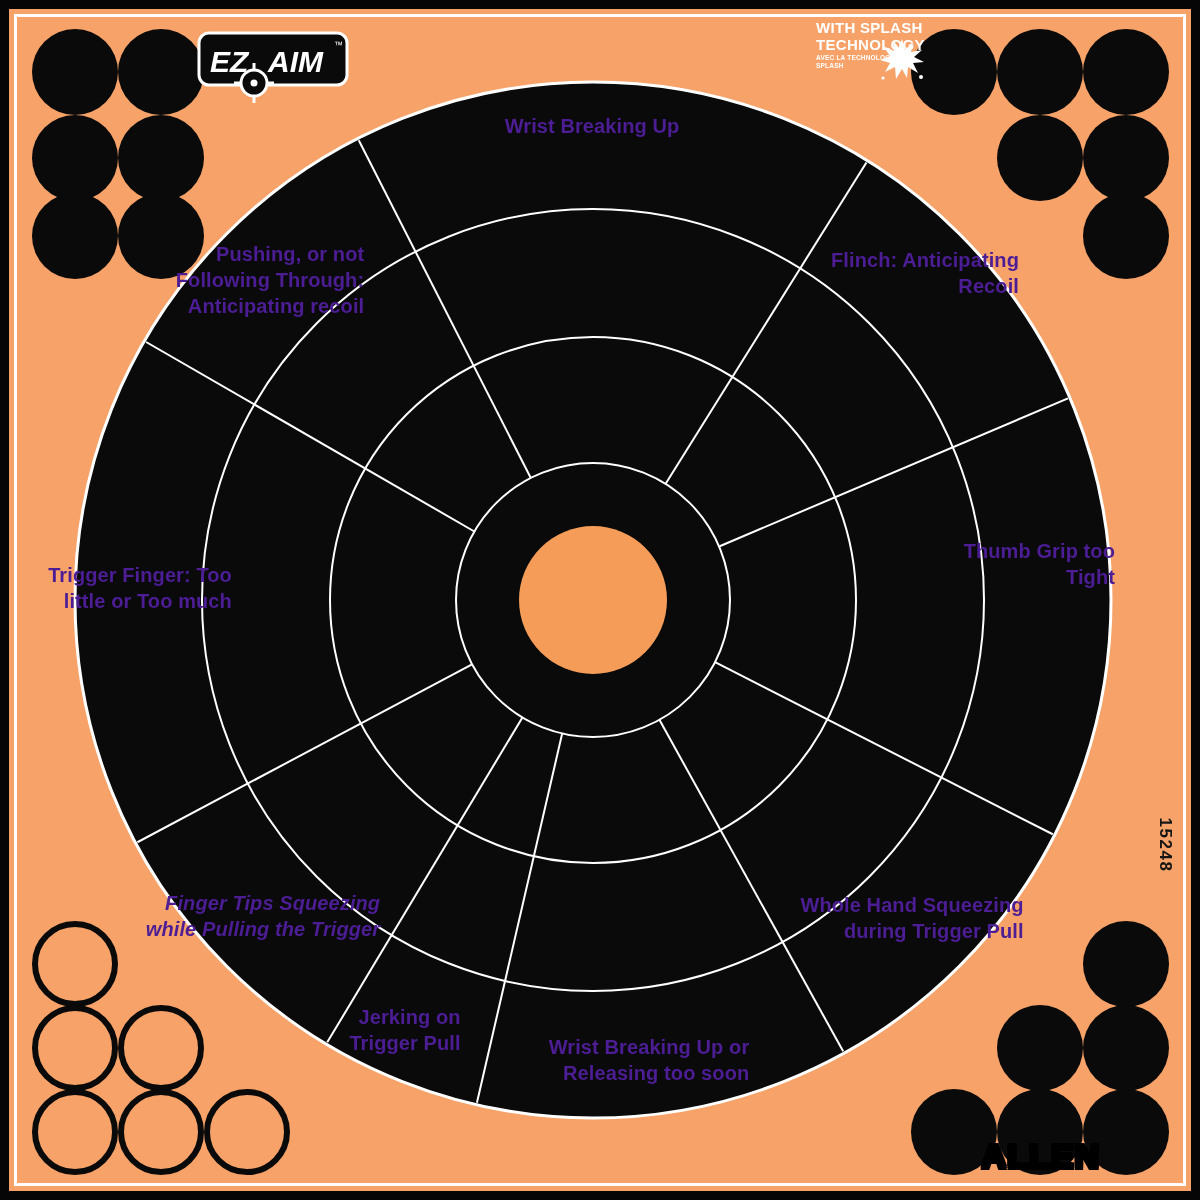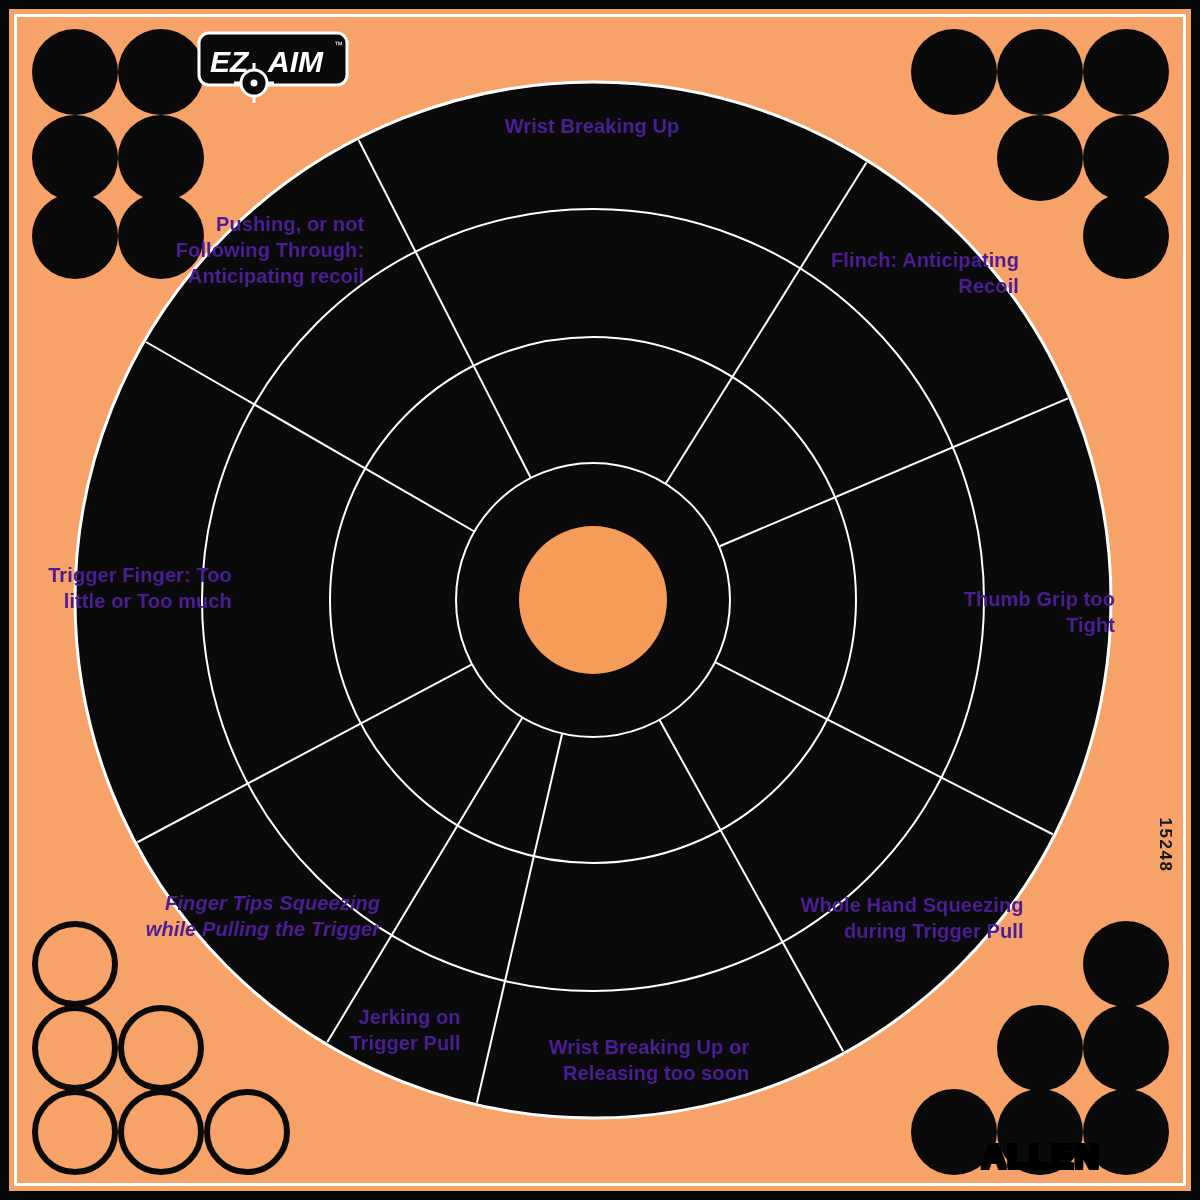--- a/index.html
+++ b/index.html
@@ -58,32 +58,32 @@
       <line x1="472.036179778327" y1="664.317604101667" x2="137.39904208479368" y2="842.2473263975196" stroke="#ffffff" stroke-width="2"></line>
       <line x1="474.3545196815319" y1="531.5" x2="146.1308916472297" y2="341.99999999999994" stroke="#ffffff" stroke-width="2"></line>
       <circle cx="593" cy="600" r="137" fill="none" stroke="#ffffff" stroke-width="2"></circle>
       <circle cx="593" cy="600" r="74" fill="#f49c58"></circle>
     </svg>
 
   <div id="sector-labels">
       <div class="sector-label" style="left: 592px; top: 126px;">Wrist Breaking Up</div>
       <div class="sector-label" style="left: 925px; top: 273px;">Flinch: Anticipating
 Recoil</div>
-      <div class="sector-label" style="left: 1030px; top: 612px;">Thumb Grip too Tight</div>
+      <div class="sector-label" style="left: 1030px; top: 564px;">Thumb Grip too Tight</div>
       <div class="sector-label" style="left: 912px; top: 918px;">Whole Hand Squeezing
 during Trigger Pull</div>
       <div class="sector-label" style="left: 637px; top: 1060px; margin-left: 12px;">Wrist Breaking Up or
 Releasing too soon</div>
       <div class="sector-label" style="left: 405px; top: 1030px;">Jerking on
 Trigger Pull</div>
       <div class="sector-label" style="left: 263px; top: 916px; font-style: italic;">Finger Tips Squeezing
 while Pulling the Trigger</div>
       <div class="sector-label" style="left: 140px; top: 588px;">Trigger Finger: Too
 little or Too much</div>
-      <div class="sector-label" style="left: 270px; top: 250px;">Pushing, or not
+      <div class="sector-label" style="left: 270px; top: 280px;">Pushing, or not
 Following Through:
 Anticipating recoil</div>
     </div>
 
   <div id="pasters">
       <div class="paster filled" style="left: 32px; top: 29px; height: 86px; width: 86px;"></div>
       <div class="paster filled" style="left: 118px; top: 29px; height: 86px; width: 86px;"></div>
       <div class="paster filled" style="left: 32px; top: 115px; height: 86px; width: 86px;"></div>
       <div class="paster filled" style="left: 118px; top: 115px; height: 86px; width: 86px;"></div>
       <div class="paster filled" style="left: 32px; top: 193px; height: 86px; width: 86px;"></div>
@@ -116,20 +116,32 @@
     <g>
       <circle cx="58" cy="57" r="13" fill="#0a0a0a" stroke="#ffffff" stroke-width="3"></circle>
       <line x1="58" y1="37" x2="58" y2="45" stroke="#ffffff" stroke-width="3"></line>
       <line x1="58" y1="69" x2="58" y2="77" stroke="#ffffff" stroke-width="3"></line>
       <line x1="38" y1="57" x2="46" y2="57" stroke="#ffffff" stroke-width="3"></line>
       <line x1="70" y1="57" x2="78" y2="57" stroke="#ffffff" stroke-width="3"></line>
       <circle cx="58" cy="57" r="3.5" fill="#ffffff"></circle>
     </g>
   </svg>
 
+  <div id="splash">
+    <div class="splash-big">WITH SPLASH</div>
+    <div class="splash-big">TECHNOLOGY</div>
+    <div class="splash-small">AVEC LA TECHNOLOGIE</div>
+    <div class="splash-small">SPLASH</div>
+    <svg id="splash-icon" viewBox="0 0 48 48">
+      <path fill="#ffffff" d="M24 3 L27 14 L35 6 L33 16 L44 14 L36 21 L46 26 L35 27 L40 37 L30 31 L29 42 L24 33 L18 43 L17 31 L7 36 L12 27 L2 24 L12 20 L5 10 L16 15 L15 4 L21 12 Z"></path>
+      <circle cx="24" cy="23" r="7" fill="#ffffff"></circle>
+      <circle cx="43" cy="41" r="2" fill="#ffffff"></circle>
+      <circle cx="5" cy="42" r="1.6" fill="#ffffff"></circle>
+    </svg>
+  </div>
 
   <div id="product-number">15248</div>
 
   <div id="allen">
     <span class="allen-b">B</span>
     <span class="allen-name">ALLEN</span>
     <span class="allen-tm">™</span>
   </div>
 
   <div class="outer-border"></div>

